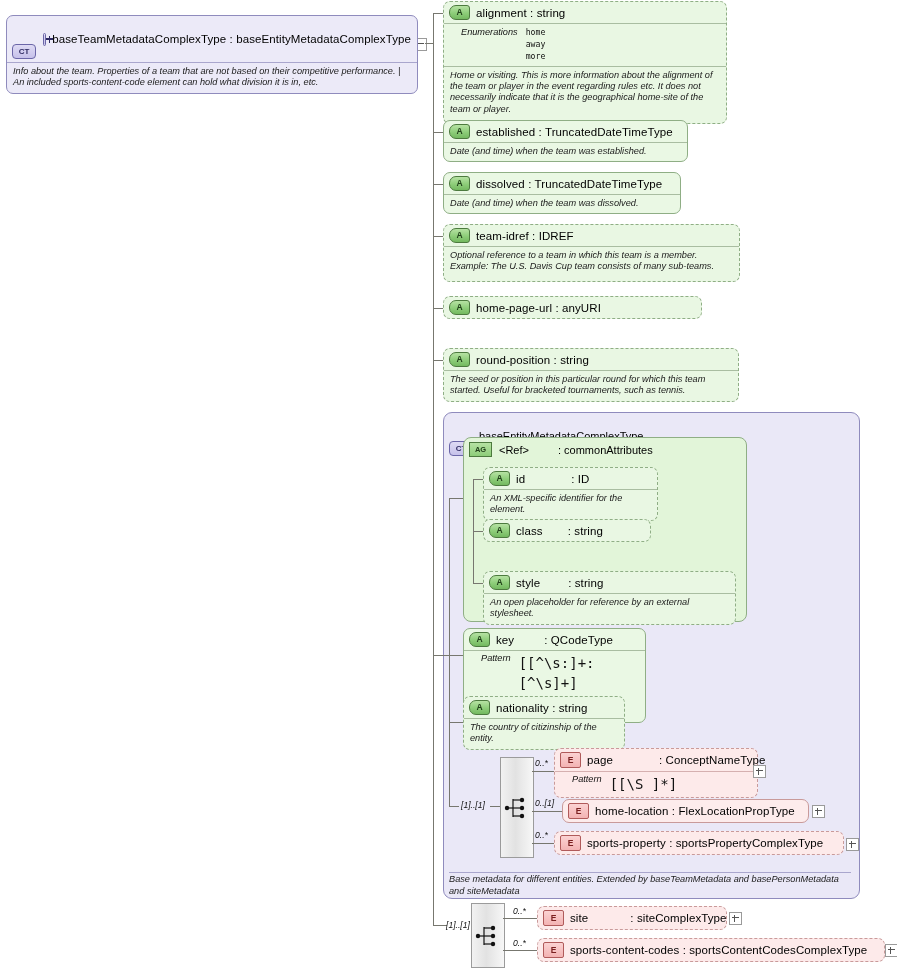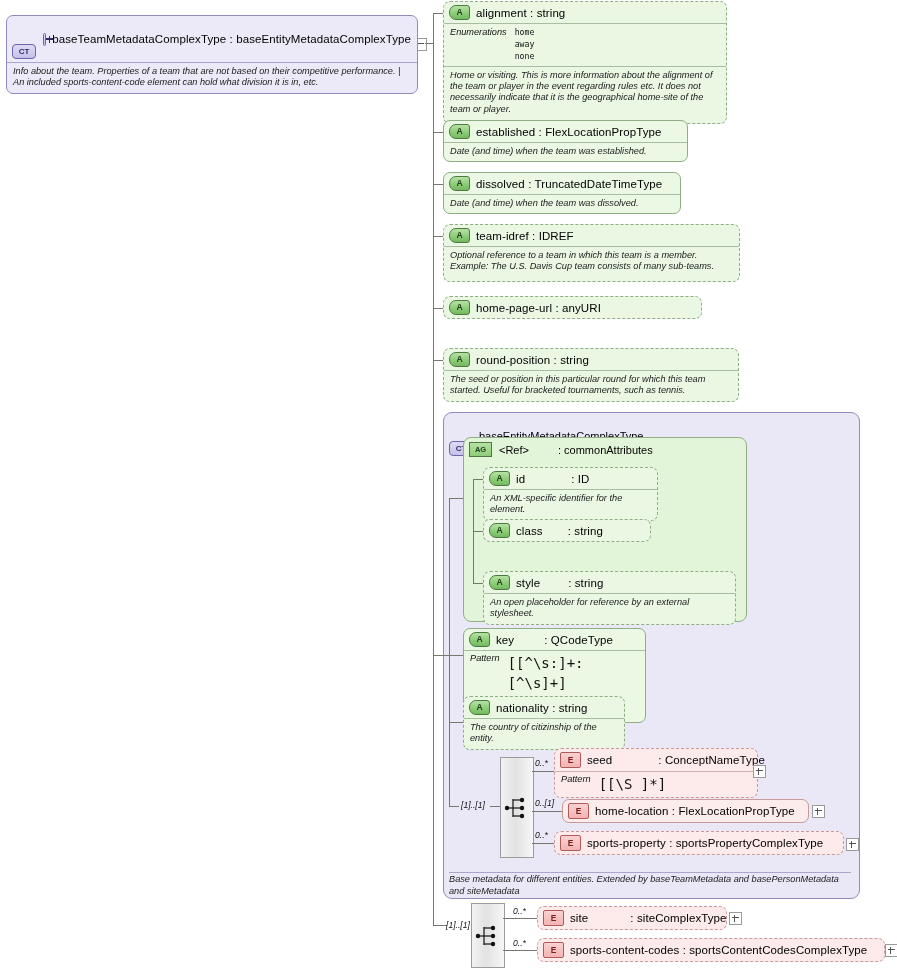--- a/index.html
+++ b/index.html
@@ -57,21 +57,21 @@
   
   .expand{position:absolute;width:11px;height:11px;border:1px solid #9a9a9a;background:#fff;}
   .expand:before,.expand:after{content:"";position:absolute;background:#555;}
   .expand:before{left:2px;top:4px;width:7px;height:1px;}
   .expand:after{top:2px;left:4px;height:7px;width:1px;}
   
   .collapse{position:absolute;width:11px;height:11px;border:1px solid #9a9a9a;background:#fff;}
   .collapse:before{content:"";position:absolute;left:2px;top:4px;width:7px;height:1px;background:#555;}
 
   
-  .facet{display:flex;gap:8px;padding:3px 6px 3px 6px;border-top:1px solid #a9bda1;font-size:9.2px;}
+  .facet{display:flex;gap:8px;padding:3px 6px 3px 17px;border-top:1px solid #a9bda1;font-size:9.2px;}
   .facet .fname{font-style:italic;color:#111;flex:0 0 auto;}
   .facet .fvals{font-family:"DejaVu Sans Mono","Liberation Mono",monospace;font-size:8.2px;line-height:1.45;color:#111;}
   .facet .fvals div{white-space:pre;}
   .facet.pat .fvals{font-size:14px;}
 
   
   .ln{position:absolute;background:#77776f;}
   .lnv{width:1px;}
   .lnh{height:1px;}
 
@@ -110,30 +110,30 @@
 <div class="node attr" style="left:443px;top:1px;width:284px;">
   <div class="hdr">
     <span class="badge b-A">A</span>
     <span class="ttl">alignment : string</span>
   </div>
   <div class="facet">
     <span class="fname">Enumerations</span>
     <span class="fvals">
       <div>home</div>
       <div>away</div>
-      <div>none</div>
+      <div>more</div>
     </span>
   </div>
   <div class="body" style="padding-bottom:8px;">Home or visiting. This is more information about the alignment of the team or player in the event regarding rules etc. It does not necessarily indicate that it is the geographical home-site of the team or player.</div>
 </div>
 
 <div class="node attr solid" style="left:443px;top:120px;width:245px;">
   <div class="hdr">
     <span class="badge b-A">A</span>
-    <span class="ttl">established : FlexLocationPropType</span>
+    <span class="ttl">established : TruncatedDateTimeType</span>
   </div>
   <div class="body">Date (and time) when the team was established.</div>
 </div>
 
 <div class="node attr solid" style="left:443px;top:172px;width:238px;">
   <div class="hdr">
     <span class="badge b-A">A</span>
     <span class="ttl">dissolved : TruncatedDateTimeType</span>
   </div>
   <div class="body">Date (and time) when the team was dissolved.</div>
@@ -252,21 +252,21 @@
 <div class="ln lnh abs" style="left:532px;top:771px;width:22px;"></div>
 <div class="ln lnh abs" style="left:532px;top:811px;width:30px;"></div>
 <div class="ln lnh abs" style="left:532px;top:843px;width:22px;"></div>
 <div class="card" style="left:535px;top:758px;">0..*</div>
 <div class="card" style="left:535px;top:798px;">0..[1]</div>
 <div class="card" style="left:535px;top:830px;">0..*</div>
 
 <div class="node el" style="left:554px;top:748px;width:204px;">
   <div class="hdr">
     <span class="badge b-E">E</span>
-    <span class="ttl">seed</span>
+    <span class="ttl">page</span>
     <span class="ttl" style="margin-left:40px;">: ConceptNameType</span>
   </div>
   <div class="facet pat" style="border-top-color:#d5b0b0;padding-top:2px;padding-bottom:3px;">
     <span class="fname">Pattern</span>
     <span class="fvals">[[\S ]*]</span>
   </div>
 </div>
 <div class="expand" style="left:753px;top:765px;"></div>
 
 <div class="node el solid" style="left:562px;top:799px;width:247px;">

